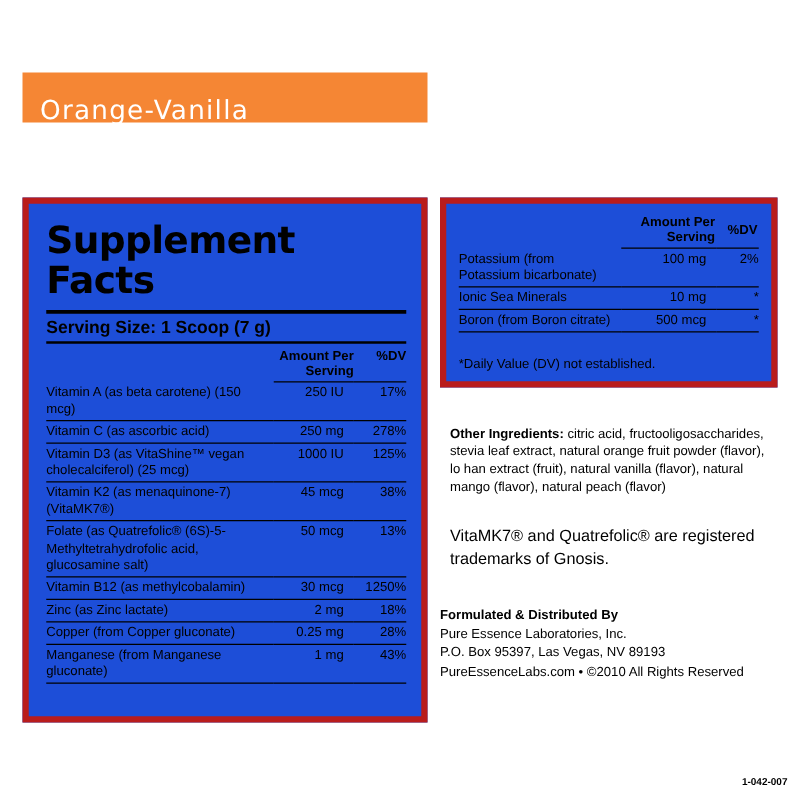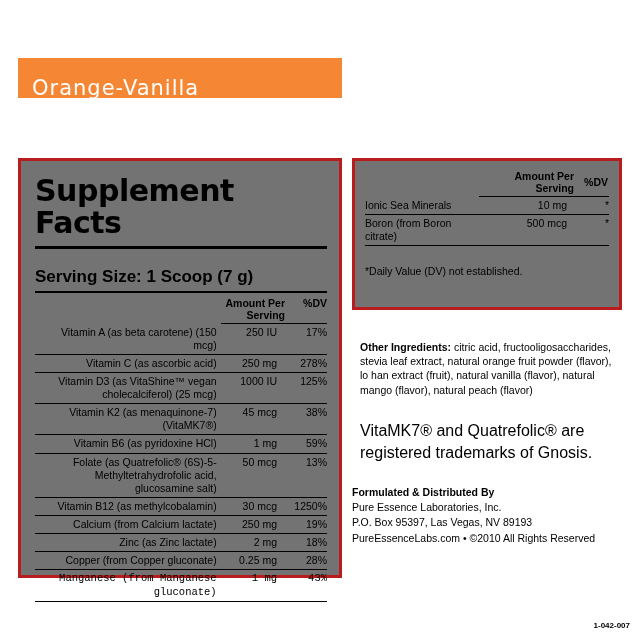--- a/index.html
+++ b/index.html
@@ -32,23 +32,23 @@
     font-size: 21px;
     letter-spacing: 1px;
     padding-left: 14px;
     font-family: "DejaVu Sans", sans-serif;
     margin-top: 20px;
   }
 
   
   .panel {
     position: absolute;
-    border: 3px solid #b91c1c;
+    border: 5px solid #b91c1c;
     box-sizing: border-box;
-    background: #737373;
+    background: #1d4ed8;
   }
   .left-panel {
     left: 18px;
     top: 158px;
     width: 324px;
     height: 420px;
     padding: 10px 12px 8px 14px;
   }
   .sf-title {
     font-family: "DejaVu Sans", sans-serif;
@@ -60,23 +60,23 @@
   }
   .rule-thick {
     border-bottom: 3px solid #000;
     margin: 2px 0;
   }
   .rule-med {
     border-bottom: 2px solid #000;
     margin: 2px 0;
   }
   .serving-size {
-    font-size: 17px;
-    font-weight: bold;
-    margin: 18px 0 4px 0;
+    font-size: 14px;
+    font-weight: bold;
+    margin: 2px 0 4px 0;
   }
   table.facts {
     width: 100%;
     border-collapse: collapse;
     font-size: 10.5px;
   }
   table.facts th, table.facts td {
     padding: 2px 0;
     vertical-align: top;
     font-weight: normal;
@@ -85,40 +85,39 @@
     font-weight: bold;
     font-size: 10.5px;
     text-align: right;
     border-bottom: 1px solid #000;
     padding-bottom: 2px;
   }
   table.facts thead th.blank {
     border-bottom: none;
   }
   table.facts td.name {
-    text-align: right;
+    text-align: left;
     padding-right: 4px;
     line-height: 1.25;
   }
   table.facts td.amt {
     text-align: right;
     white-space: nowrap;
     padding-right: 8px;
   }
   table.facts td.dv {
     text-align: right;
     white-space: nowrap;
     width: 42px;
   }
   table.facts tbody tr td {
     border-bottom: 1px solid #000;
   }
   table.facts tbody tr:last-child td {
     border-bottom: 1px solid #000;
-    font-family: Liberation Mono, monospace;
   }
 
   
   .right-panel {
     left: 352px;
     top: 158px;
     width: 270px;
     height: 152px;
     padding: 8px 10px 6px 10px;
   }
@@ -156,21 +155,21 @@
     width: 262px;
     font-size: 10.5px;
     line-height: 1.35;
   }
   .other-ing .heading { font-weight: bold; }
   .trademark-note {
     position: absolute;
     left: 360px;
     top: 420px;
     width: 262px;
-    font-size: 16px;
+    font-size: 13px;
     line-height: 1.35;
   }
   .distributor {
     position: absolute;
     left: 352px;
     top: 485px;
     width: 278px;
     text-align: left;
     font-size: 10.5px;
     line-height: 1.45;
@@ -220,40 +219,30 @@
         <td class="name">Vitamin D3 (as VitaShine™ vegan cholecalciferol) (25 mcg)</td>
         <td class="amt">1000 IU</td>
         <td class="dv">125%</td>
       </tr>
       <tr>
         <td class="name">Vitamin K2 (as menaquinone-7) (VitaMK7®)</td>
         <td class="amt">45 mcg</td>
         <td class="dv">38%</td>
       </tr>
       <tr>
-        <td class="name">Vitamin B6 (as pyridoxine HCl)</td>
-        <td class="amt">1 mg</td>
-        <td class="dv">59%</td>
-      </tr>
-      <tr>
         <td class="name">Folate (as Quatrefolic® (6S)-5-Methyltetrahydrofolic acid, glucosamine salt)</td>
         <td class="amt">50 mcg</td>
         <td class="dv">13%</td>
       </tr>
       <tr>
         <td class="name">Vitamin B12 (as methylcobalamin)</td>
         <td class="amt">30 mcg</td>
         <td class="dv">1250%</td>
       </tr>
       <tr>
-        <td class="name">Calcium (from Calcium lactate)</td>
-        <td class="amt">250 mg</td>
-        <td class="dv">19%</td>
-      </tr>
-      <tr>
         <td class="name">Zinc (as Zinc lactate)</td>
         <td class="amt">2 mg</td>
         <td class="dv">18%</td>
       </tr>
       <tr>
         <td class="name">Copper (from Copper gluconate)</td>
         <td class="amt">0.25 mg</td>
         <td class="dv">28%</td>
       </tr>
       <tr>
@@ -268,20 +257,25 @@
 <div class="panel right-panel">
   <table class="facts2">
     <thead>
       <tr>
         <th class="blank"></th>
         <th>Amount Per Serving</th>
         <th>%DV</th>
       </tr>
     </thead>
     <tbody>
+      <tr>
+        <td class="name">Potassium (from Potassium bicarbonate)</td>
+        <td class="amt">100 mg</td>
+        <td class="dv">2%</td>
+      </tr>
       <tr>
         <td class="name">Ionic Sea Minerals</td>
         <td class="amt">10 mg</td>
         <td class="dv">*</td>
       </tr>
       <tr>
         <td class="name">Boron (from Boron citrate)</td>
         <td class="amt">500 mcg</td>
         <td class="dv">*</td>
       </tr>

